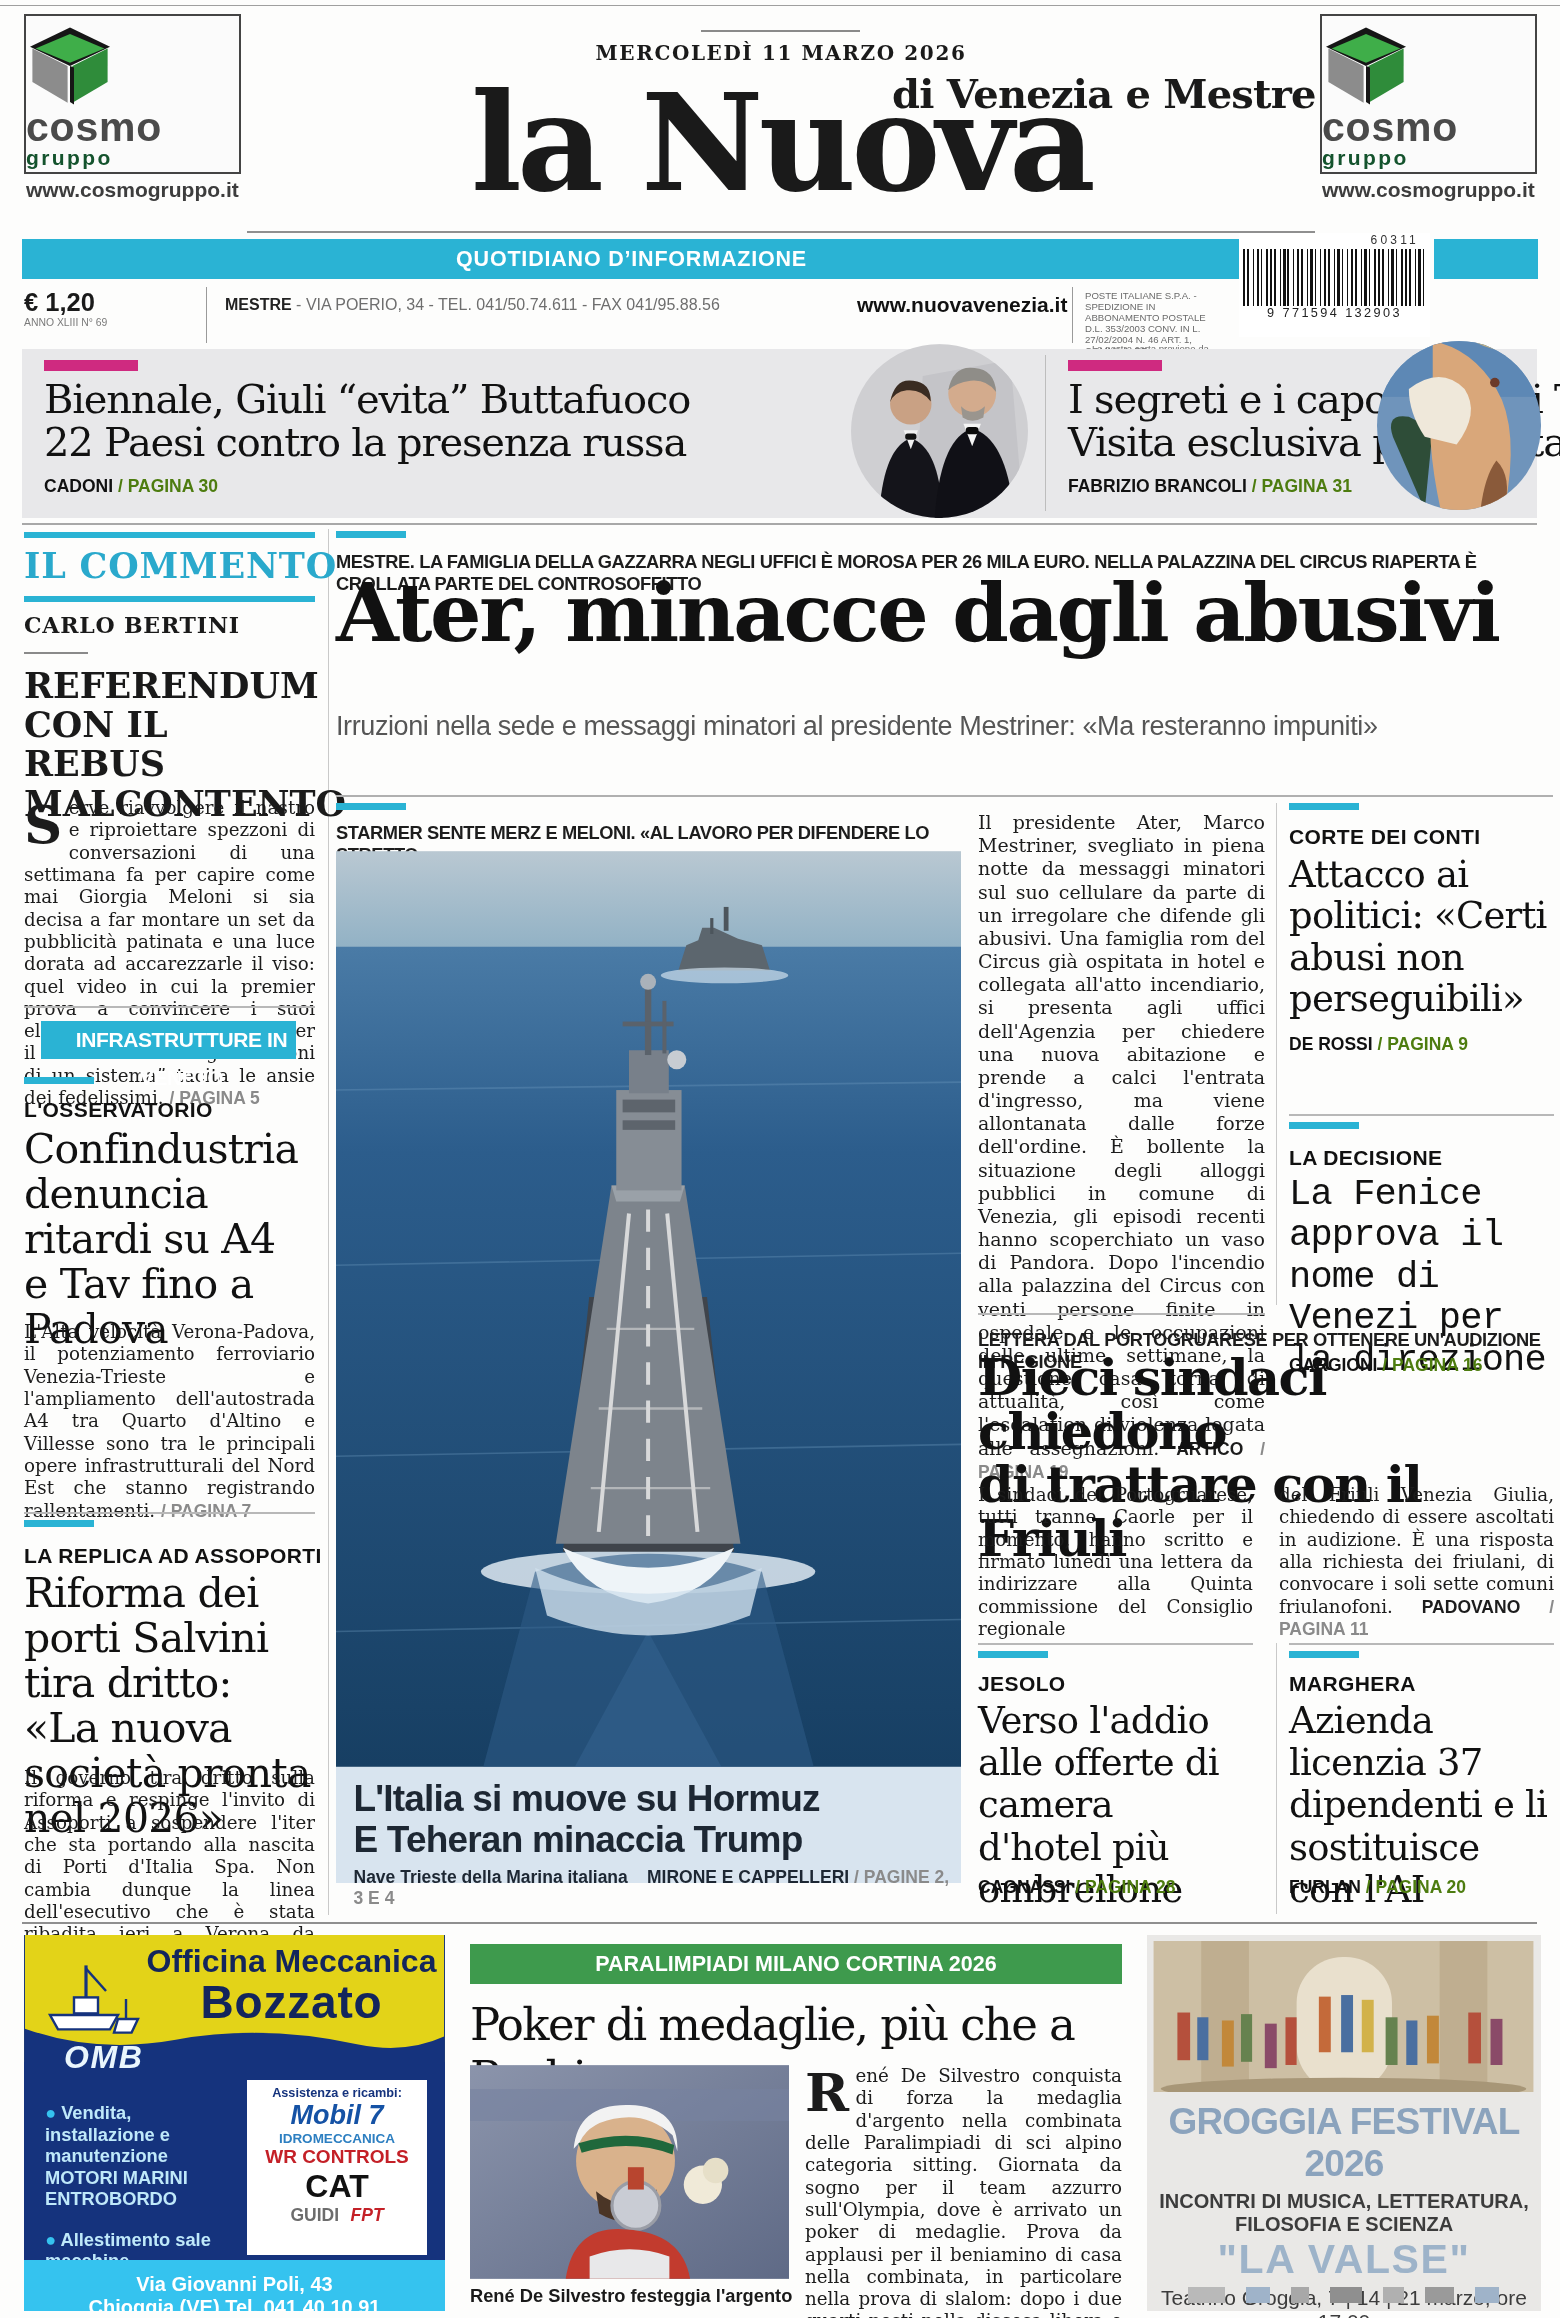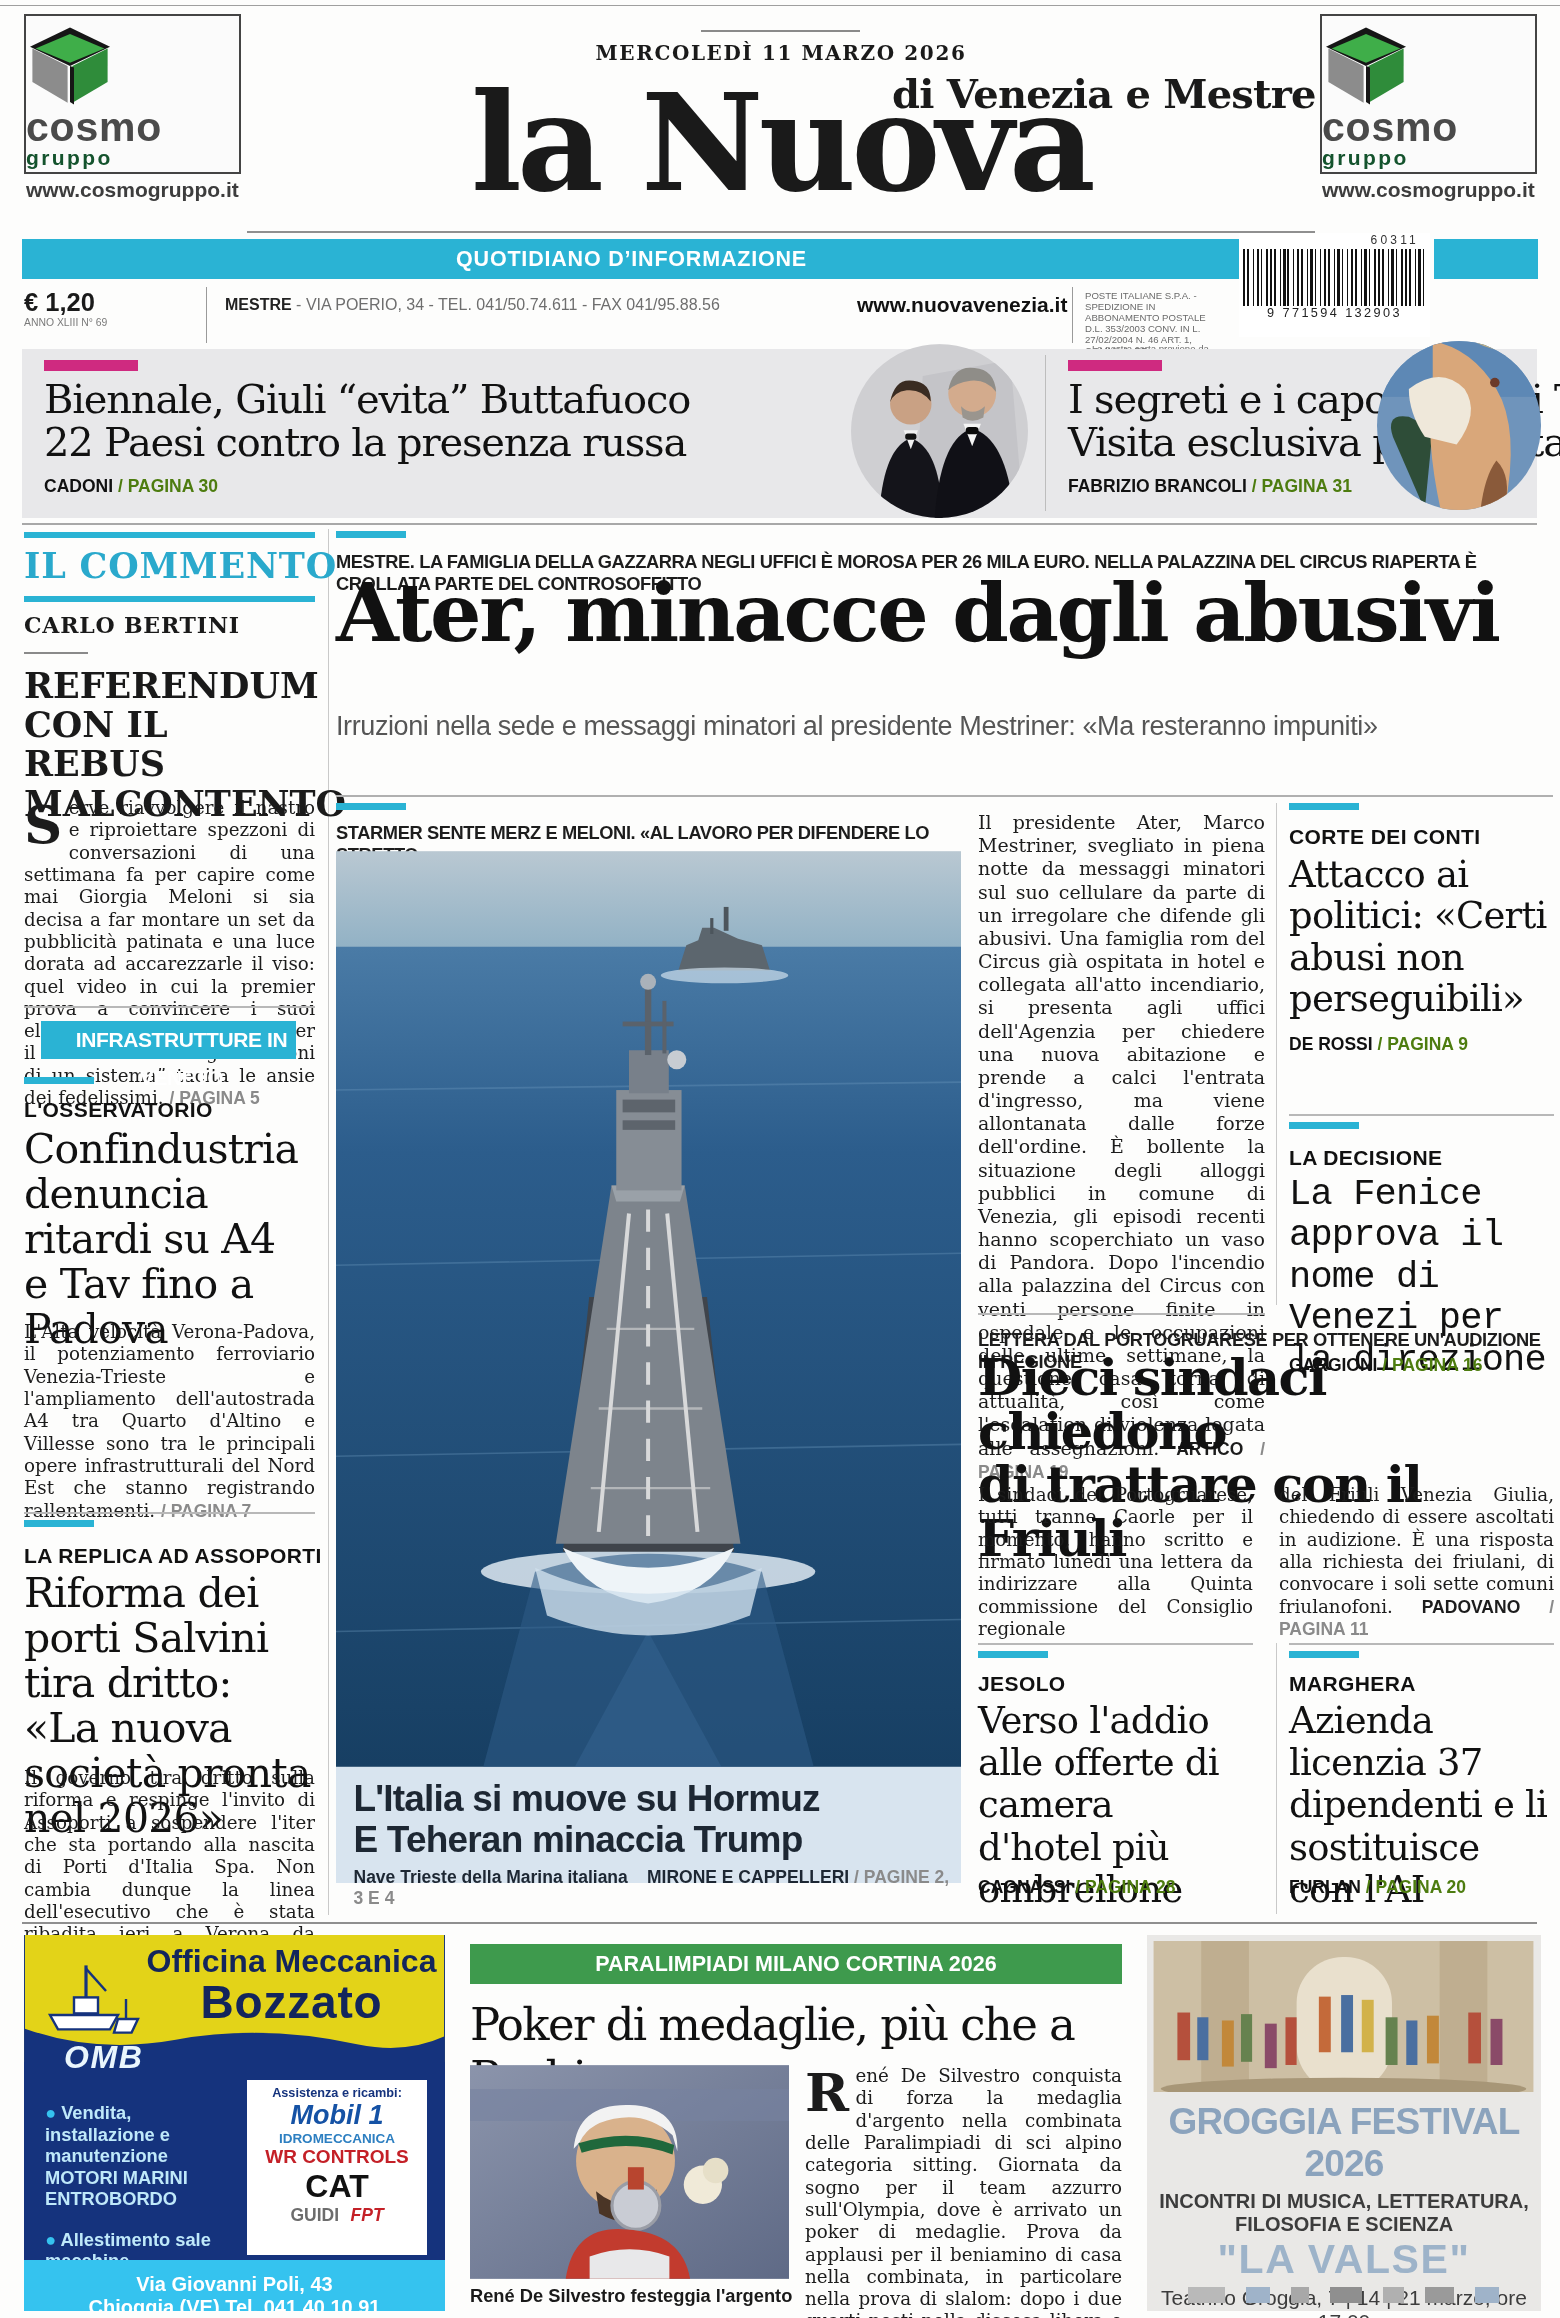--- a/index.html
+++ b/index.html
@@ -351,21 +351,21 @@
       <line x1="105" y1="50" x2="105" y2="75" stroke="#15337d" stroke-width="3"></line>
     </svg>
     <div class="abs" style="left:40px;top:104px;font-size:32px;font-weight:bold;color:#e9f6fd;font-style:italic;letter-spacing:1.6px;">OMB</div>
     <ul class="abs" style="left:21px;top:167px;width:195px;list-style:none;color:#bfe9fa;font-weight:bold;font-size:18.3px;line-height:1.18;">
       <li style="margin-bottom:19px;"><span style="color:#35c3ef;">● </span><span>Vendita, installazione e manutenzione MOTORI MARINI ENTROBORDO</span></li>
       <li style="margin-bottom:19px;"><span style="color:#35c3ef;">● </span><span>Allestimento sale macchine.</span></li>
       <li><span style="color:#35c3ef;">● </span><span>Fornitura ricambi e accessori nautici.</span></li>
     </ul>
     <div class="abs" style="left:223px;top:145px;width:180px;height:175px;background:#ffffff;padding:6.4px 8px;text-align:center;">
       <div style="font-size:12.7px;font-weight:bold;color:#15337d;">Assistenza e ricambi:</div>
-      <div style="font-size:27px;font-weight:bold;color:#1552a5;font-style:italic;">Mobil 1</div>
+      <div style="font-size:27px;font-weight:bold;color:#1552a5;font-style:italic;">Mobil 7</div>
       <div style="font-size:13.5px;font-weight:bold;color:#2d7fc1;">IDROMECCANICA</div>
       <div style="font-size:19px;font-weight:bold;color:#c42027;">WR CONTROLS</div>
       <div style="font-size:32px;font-weight:bold;color:#111;">CAT</div>
       <div style="display:inline-block;font-size:17.5px;font-weight:bold;color:#6c6c6c;margin-right:8px;">GUIDI</div>
       <div style="display:inline-block;font-size:17.5px;font-weight:bold;font-style:italic;color:#c42027;">FPT</div>
     </div>
     <div class="abs" style="left:0;top:325px;width:421px;height:51px;background:#35c3ef;text-align:center;color:#ffffff;font-weight:bold;font-size:20px;line-height:1.15;padding-top:13px;">
       <span>Via Giovanni Poli, 43</span><br>
       <span>Chioggia (VE) Tel. 041 40 10 91</span>
     </div>

